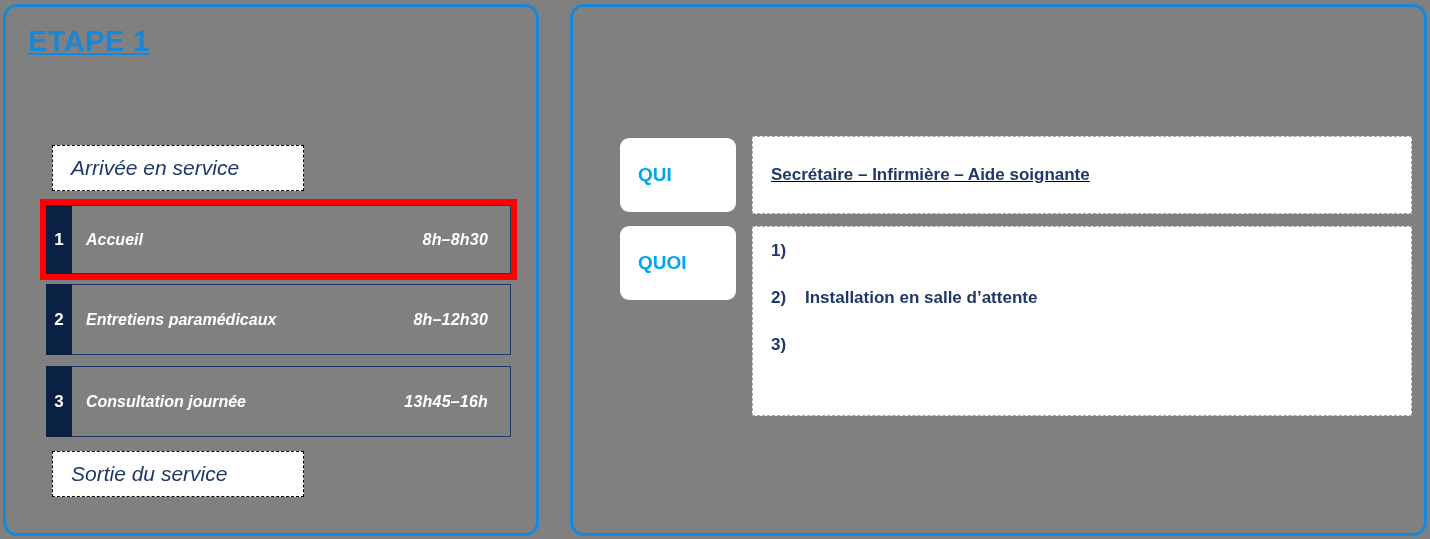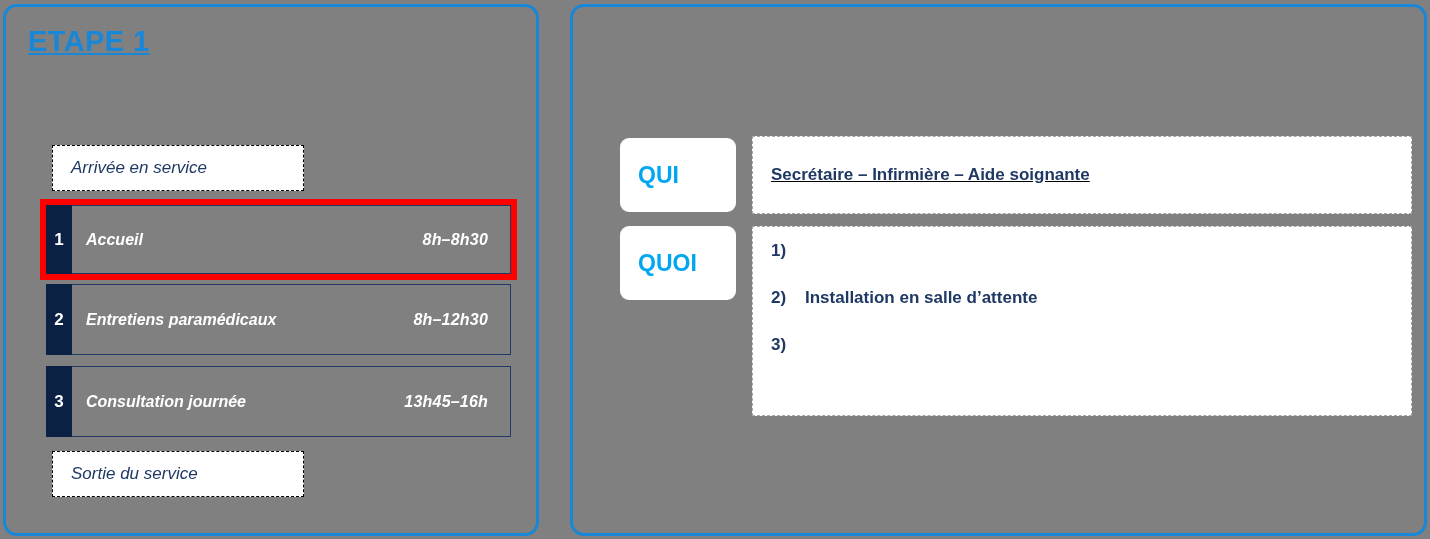--- a/index.html
+++ b/index.html
@@ -47,21 +47,21 @@
     height: 46px;
     background: #FFFFFF;
     border: 1px dashed #000000;
     box-sizing: border-box;
     display: flex;
     align-items: center;
     padding-left: 18px;
   }
   .terminator span {
     color: #1F3864;
-    font-size: 17px;
+    font-size: 21px;
     font-style: italic;
     white-space: nowrap;
   }
   #terminator-start { top: 138px; }
   #terminator-end   { top: 444px; }
 
   
   .step-row {
     position: absolute;
     left: 40px;
@@ -122,21 +122,21 @@
     position: absolute;
     left: 620px;
     width: 116px;
     background: #FFFFFF;
     border-radius: 9px;
     display: flex;
     align-items: center;
     padding-left: 18px;
     box-sizing: border-box;
     color: #00A6F0;
-    font-size: 23px;
+    font-size: 19px;
     font-weight: bold;
   }
   #key-qui  { top: 138px; height: 74px; }
   #key-quoi { top: 226px; height: 74px; }
 
   .value-box {
     position: absolute;
     left: 752px;
     width: 660px;
     background: #FFFFFF;

